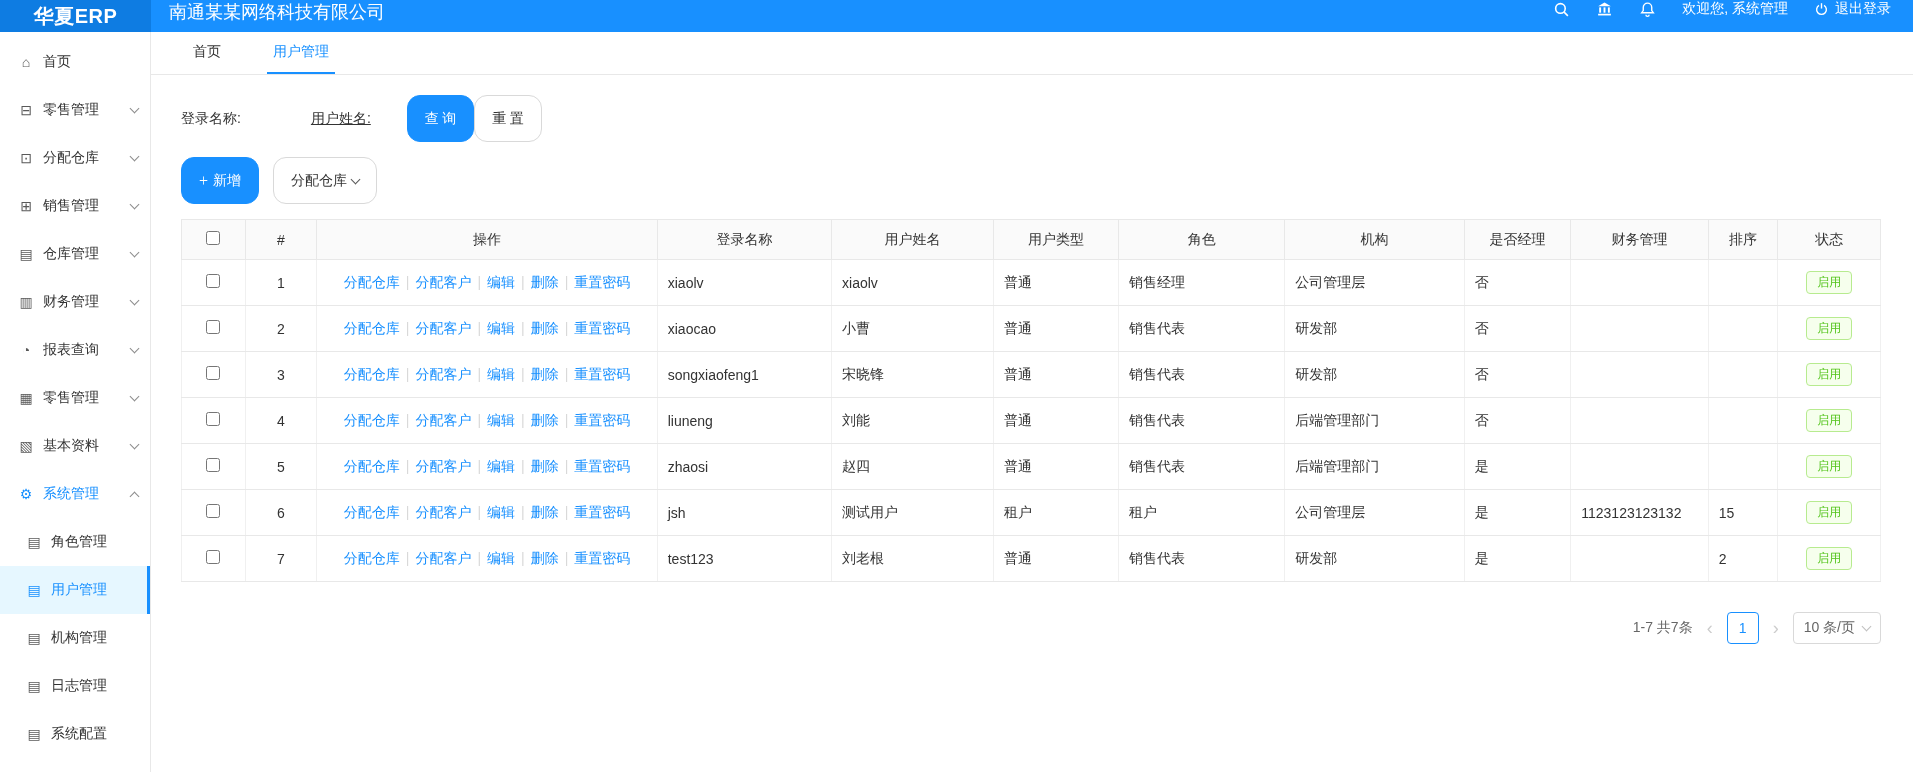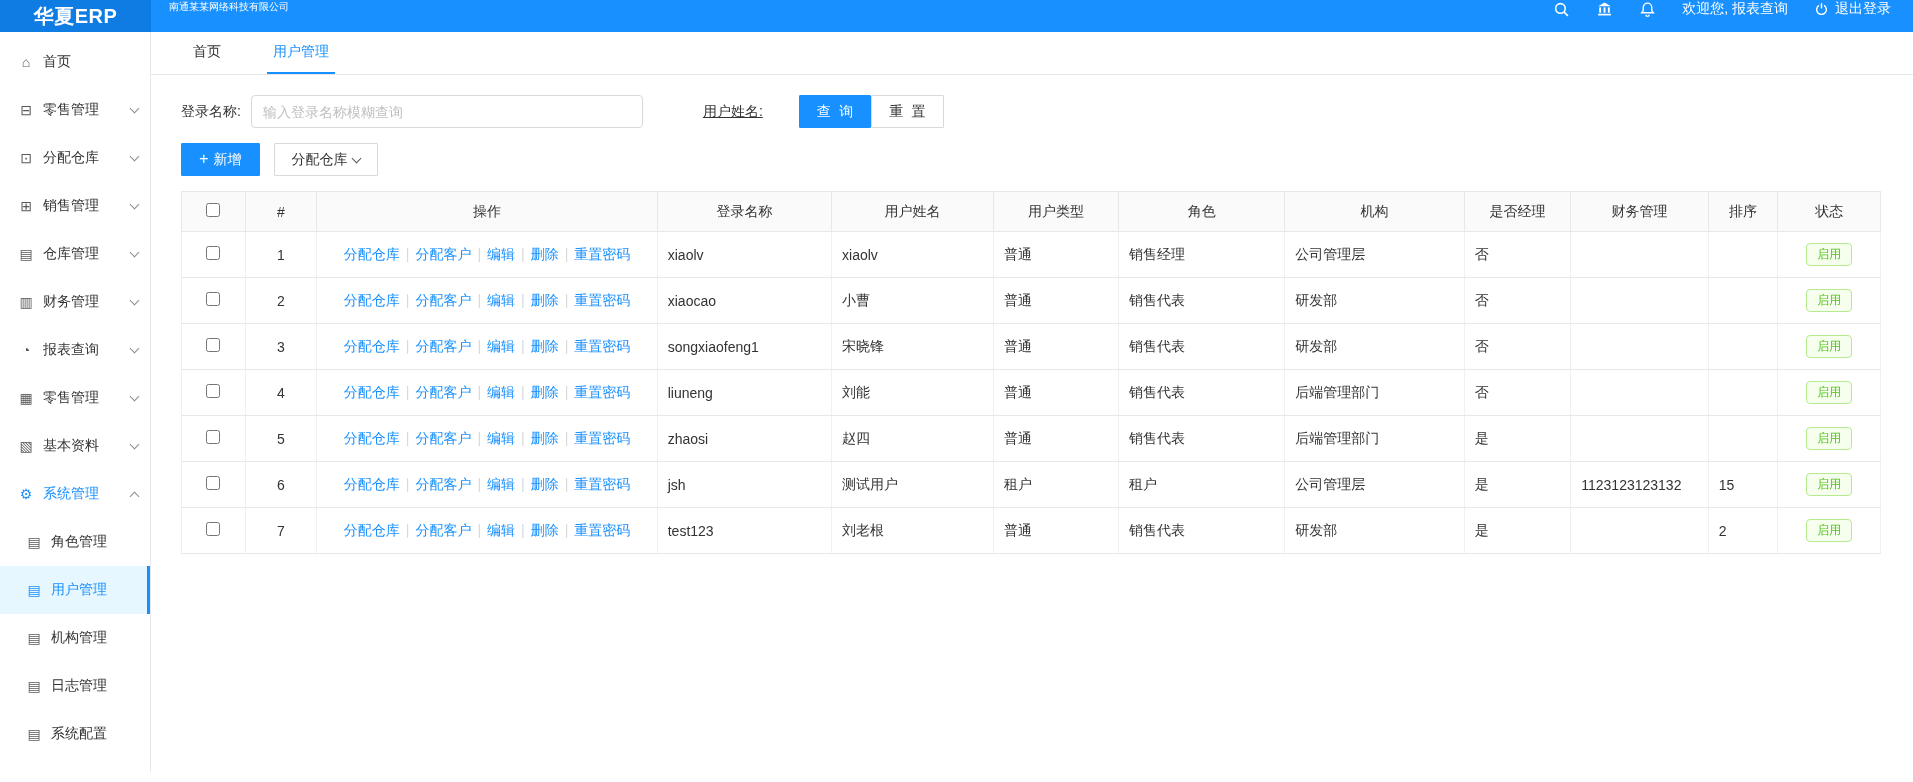--- a/index.html
+++ b/index.html
@@ -3,21 +3,21 @@
 <meta charset="utf-8">
 <style>
   * { box-sizing: border-box; margin: 0; padding: 0; }
   html, body { width: 1913px; height: 782px; overflow: hidden; }
   body { font-family: "Liberation Sans", sans-serif; background: #fff; font-size: 14px; color: #333; }
 
   
   .topbar { height: 32px; background: #1890ff; display: flex; align-items: flex-start; color: #fff; }
   .logo { width: 151px; height: 100%; background: #0e7ce2; display: flex; align-items: center; justify-content: center;
           font-size: 20px; font-weight: 700; letter-spacing: .5px; cursor: pointer; }
-  .company { margin-left: 18px; font-size: 10px; font-weight: 500; }
+  .company { margin-left: 18px; font-size: 18px; font-weight: 500; }
   .top-right { margin-left: auto; display: flex; align-items: center; gap: 26px; padding-right: 22px; }
   .tico { display: inline-flex; align-items: center; cursor: pointer; }
   .tico svg { display: block; }
   .welcome { font-size: 14px; }
   .logout { display: inline-flex; align-items: center; gap: 6px; cursor: pointer; font-size: 14px; }
 
   
   .layout { display: flex; height: 740px; }
   .sidebar { width: 151px; border-right: 1px solid #e8e8e8; padding-top: 6px; background: #fff; flex: 0 0 151px; }
   .main { flex: 1; min-width: 0; display: flex; flex-direction: column; }
@@ -44,23 +44,23 @@
 
   
   .content { padding: 16px 32px 0 30px; }
 
   .filter-row { display: flex; align-items: center; margin-top: 4px; }
   .filter-row label { font-size: 14px; color: #333; margin-right: 10px; }
   .inp { width: 392px; height: 33px; border: 1px solid #d9d9d9; border-radius: 4px; padding: 0 11px;
          font-size: 14px; color: #333; outline: none; font-family: "Liberation Sans", sans-serif; }
   .inp::placeholder { color: #bfbfbf; }
   .gap-lg { margin-left: 60px; text-decoration: underline; }
-  .btn { height: 33px; padding: 0 17px; border: 1px solid #d9d9d9; background: #fff; border-radius: 1px;
+  .btn { height: 47px; padding: 0 17px; border: 1px solid #d9d9d9; background: #fff; border-radius: 13px;
          font-size: 14px; color: #333; display: inline-flex; align-items: center; gap: 5px; cursor: pointer;
-         font-family: Liberation Mono, monospace; white-space: nowrap; }
+         font-family: Liberation Serif, serif; white-space: nowrap; }
   .btn.primary { background: #1890ff; border-color: #1890ff; color: #fff; }
   .btn .plus { font-size: 16px; line-height: 1; }
   .btn .chev { margin-top: -3px; border-color: #595959; }
   .ml24 { margin-left: 26px; } .ml12 { }
 
   .toolbar-row { display: flex; align-items: center; margin-top: 15px; gap: 14px; }
 
   
   table { width: 100%; border-collapse: collapse; table-layout: fixed; margin-top: 15px;
           border: 1px solid #e8e8e8; }
@@ -106,21 +106,21 @@
           <rect x="11.2" y="6" width="1.8" height="5" fill="#fff"></rect>
           <rect x="2" y="12" width="12" height="1.6" fill="#fff"></rect>
         </svg>
     </span>
     <span class="tico">
       <svg width="17" height="17" viewBox="0 0 16 16">
           <path d="M8 2 a4 4 0 0 1 4 4 v3 l1.5 2 h-11 l1.5 -2 v-3 a4 4 0 0 1 4 -4 Z" fill="none" stroke="#fff" stroke-width="1.3"></path>
           <path d="M6.5 13 a1.5 1.5 0 0 0 3 0" fill="none" stroke="#fff" stroke-width="1.3"></path>
         </svg>
     </span>
-    <span class="welcome">欢迎您, 报表查询</span>
+    <span class="welcome">欢迎您, 系统管理</span>
     <span class="logout">
       <span class="tico">
         <svg width="15" height="15" viewBox="0 0 16 16">
             <path d="M5.3 3.6 a5.2 5.2 0 1 0 5.4 0" fill="none" stroke="#fff" stroke-width="1.5"></path>
             <line x1="8" y1="1.3" x2="8" y2="7" stroke="#fff" stroke-width="1.5"></line>
           </svg>
       </span>
       <span>退出登录</span>
     </span>
   </div>
@@ -204,21 +204,20 @@
   <main class="main">
     <div class="tabbar">
       <div class="tab"><span>首页</span></div>
       <div class="tab active"><span>用户管理</span></div>
     </div>
 
     <div class="content">
 
       <div class="filter-row">
         <label>登录名称:</label>
-        <input class="inp" type="text" placeholder="输入登录名称模糊查询" style="">
         <label class="gap-lg">用户姓名:</label>
         <button class="btn primary ml24">查 询</button>
         <button class="btn ml12">重 置</button>
       </div>
 
       <div class="toolbar-row">
         <button class="btn primary">
           <span class="plus">+</span>
           <span>新增</span>
         </button>
@@ -354,16 +353,26 @@
               <td>销售代表</td>
               <td>研发部</td>
               <td>是</td>
               <td></td>
               <td>2</td>
               <td class="c"><span class="badge">启用</span></td>
             </tr>
           </tbody>
       </table>
 
+      <div class="pagination">
+        <span>1-7 共7条</span>
+        <span class="pg-arrow">‹</span>
+        <span class="pg-num">1</span>
+        <span class="pg-arrow">›</span>
+        <span class="pg-size">
+          <span>10 条/页</span>
+          <span class="chev"></span>
+        </span>
+      </div>
 
     </div>
   </main>
 </div>
 
 </body></html>

